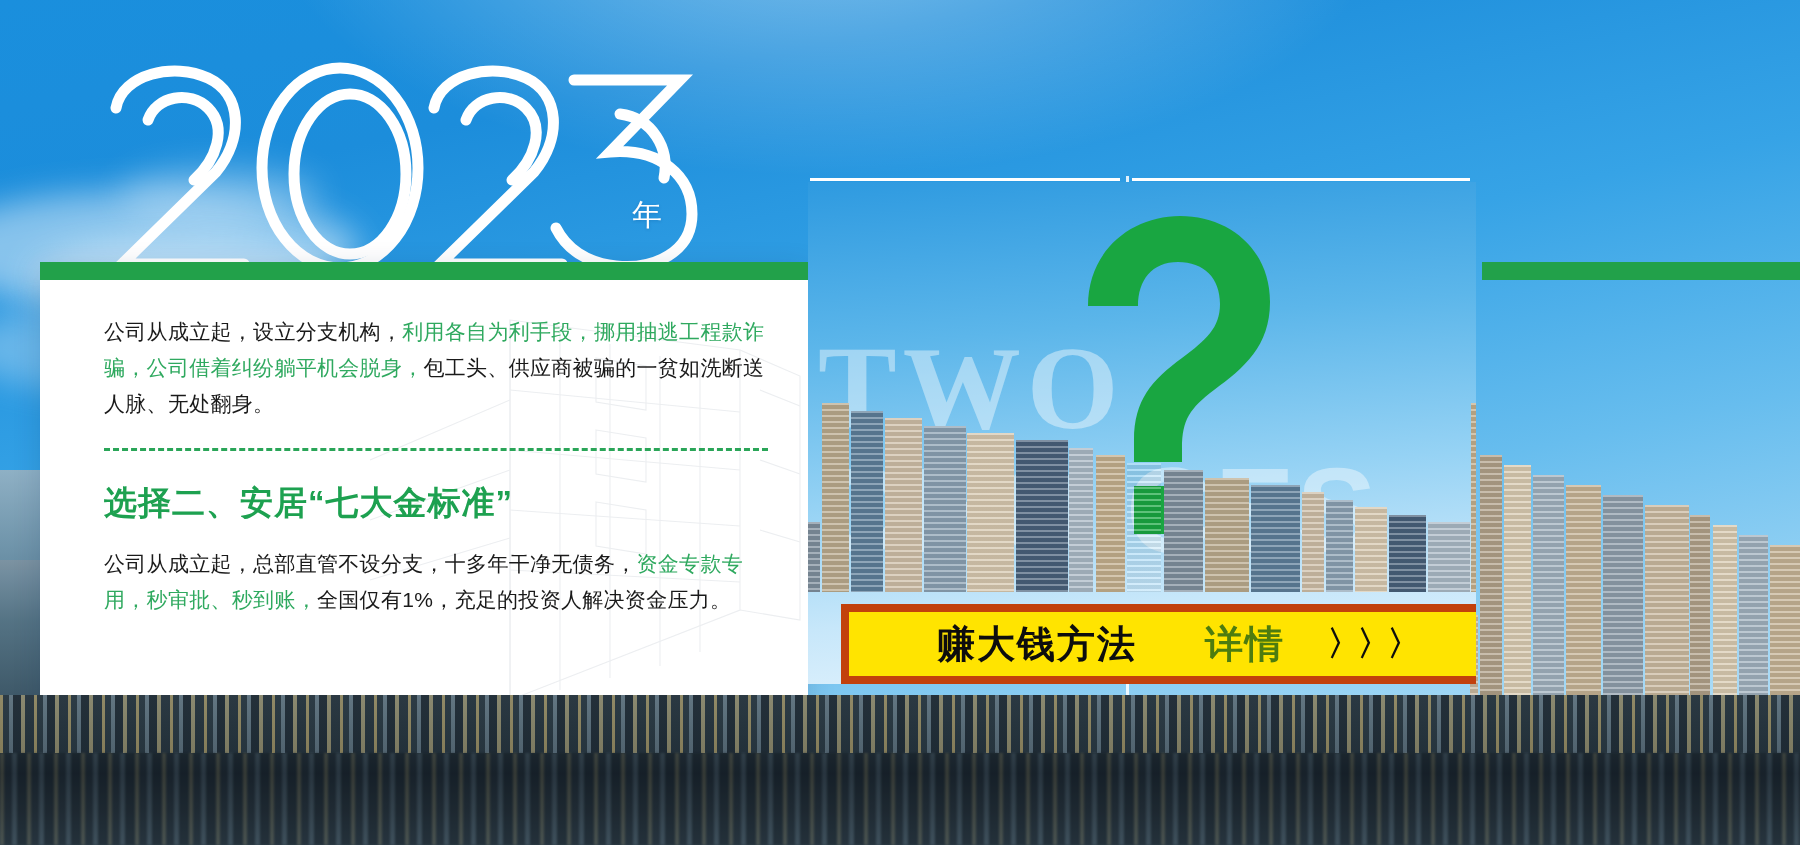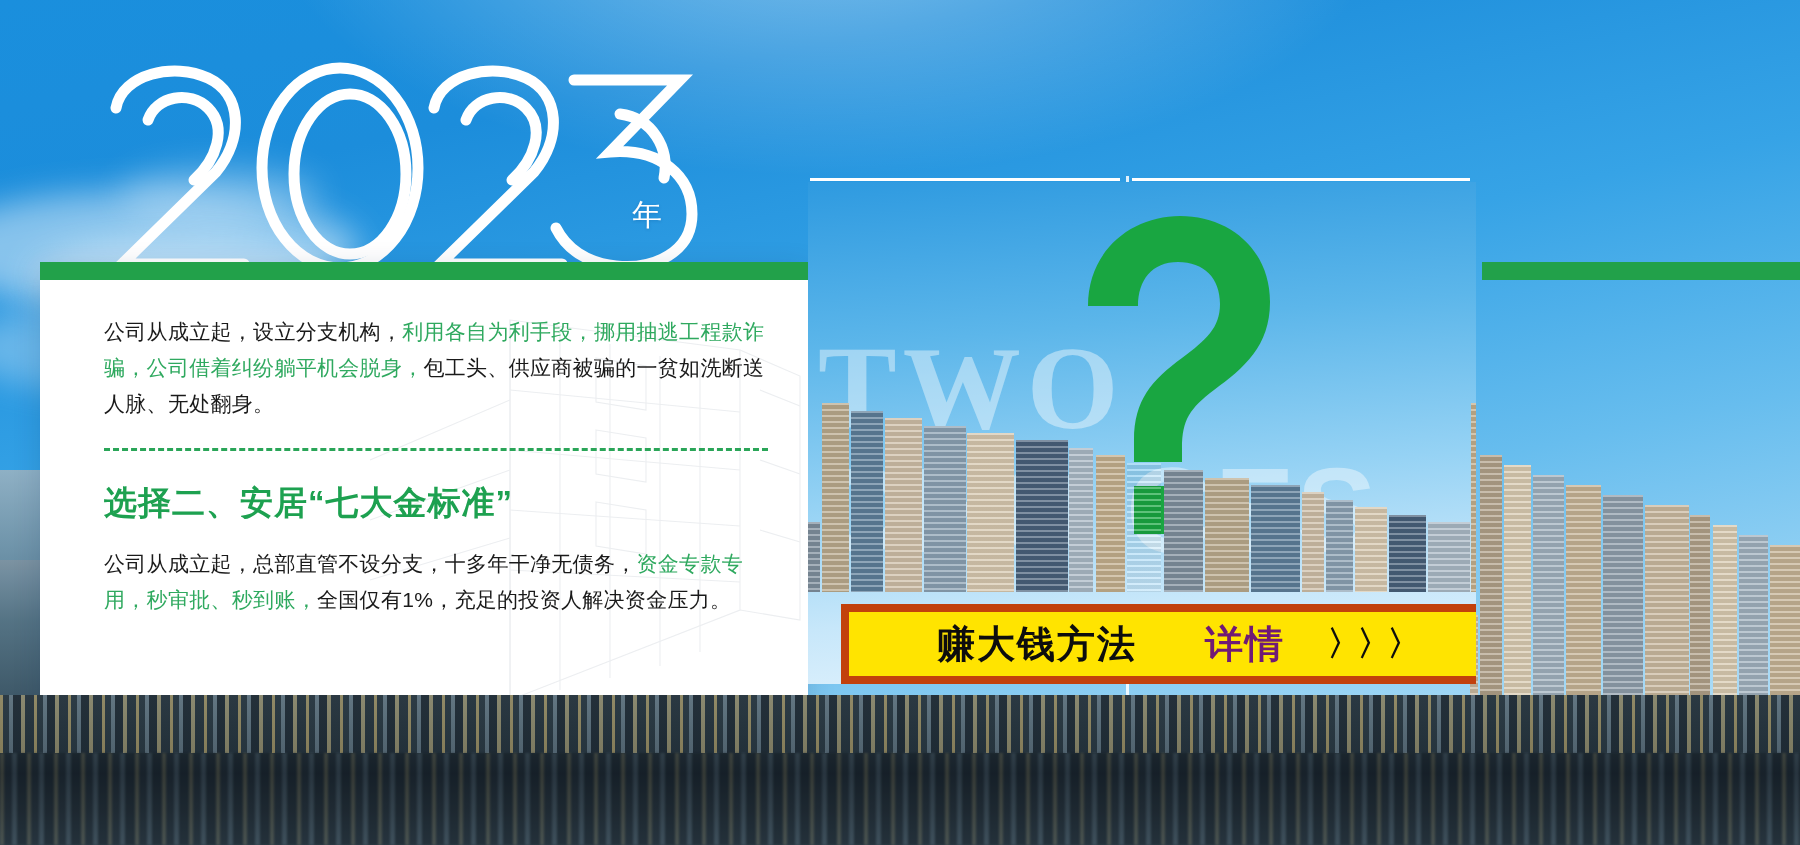--- a/index.html
+++ b/index.html
@@ -143,21 +143,21 @@
     position:absolute;left:0;right:0;bottom:92px;height:200px;overflow:hidden;
   }
   .panel-city .b{position:absolute;bottom:0;}
 
   .cta{
     position:absolute;left:6px;bottom:0;width:656px;height:64px;
     background:#ffe400;border:8px solid #c2410c;
     display:flex;align-items:center;justify-content:center;gap:68px;margin-left:27px;
   }
   .cta-main{color:#0d0d0d;font-size:38px;font-weight:700;letter-spacing:2px;}
-  .cta-more{color:#701a75;font-size:38px;font-weight:700;letter-spacing:2px;}
+  .cta-more{color:#4d7c0f;font-size:38px;font-weight:700;letter-spacing:2px;}
   .cta-arrows{color:#0d0d0d;font-size:34px;font-weight:700;letter-spacing:-4px;margin-left:-26px;}
 
   .green-accent-right{
     position:absolute;right:0;top:262px;width:318px;height:18px;background:#22a14a;
   }
 </style>
 </head>
 <body>
 
 <div id="stage">

